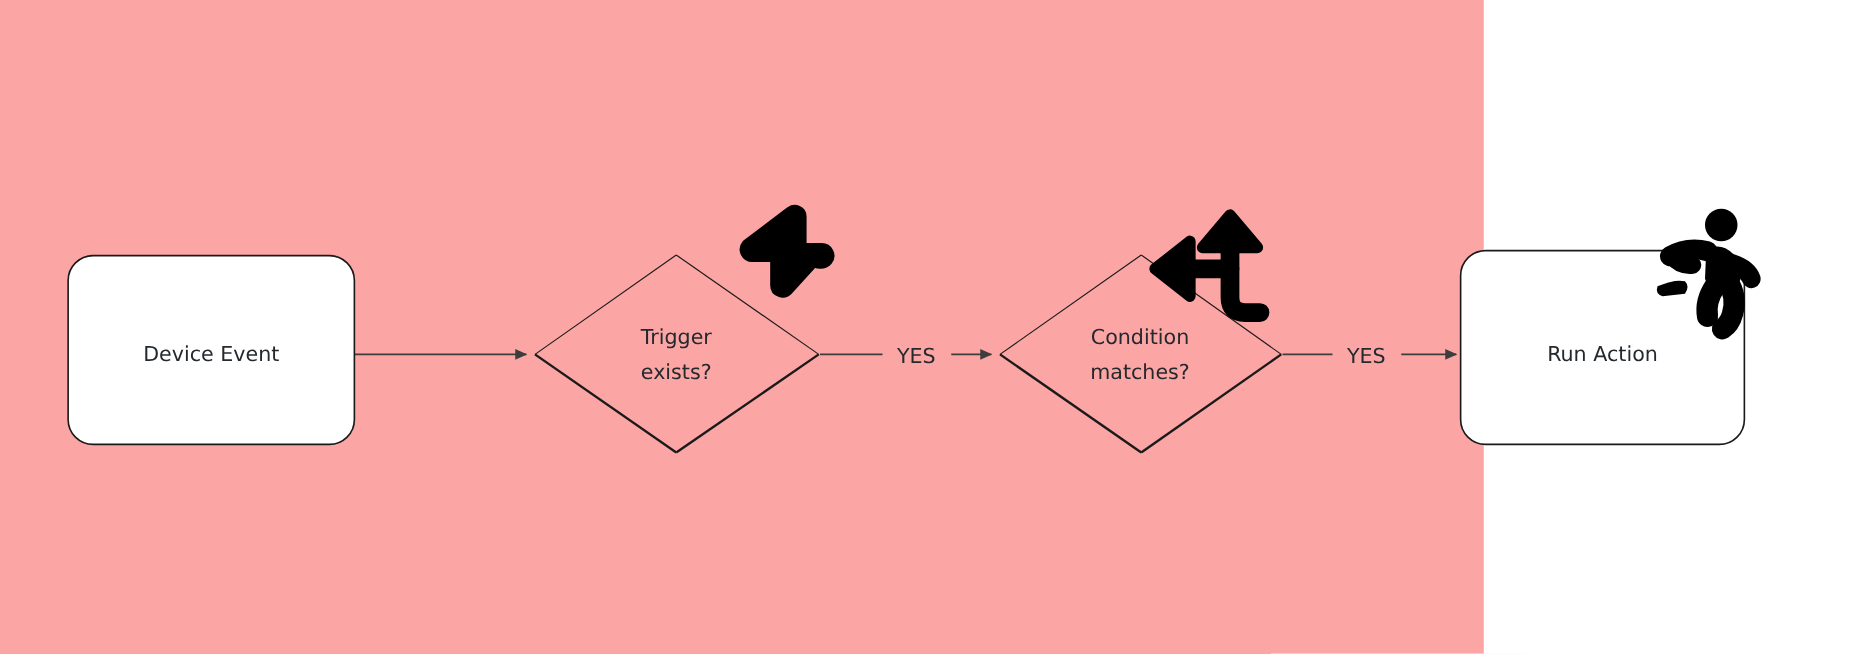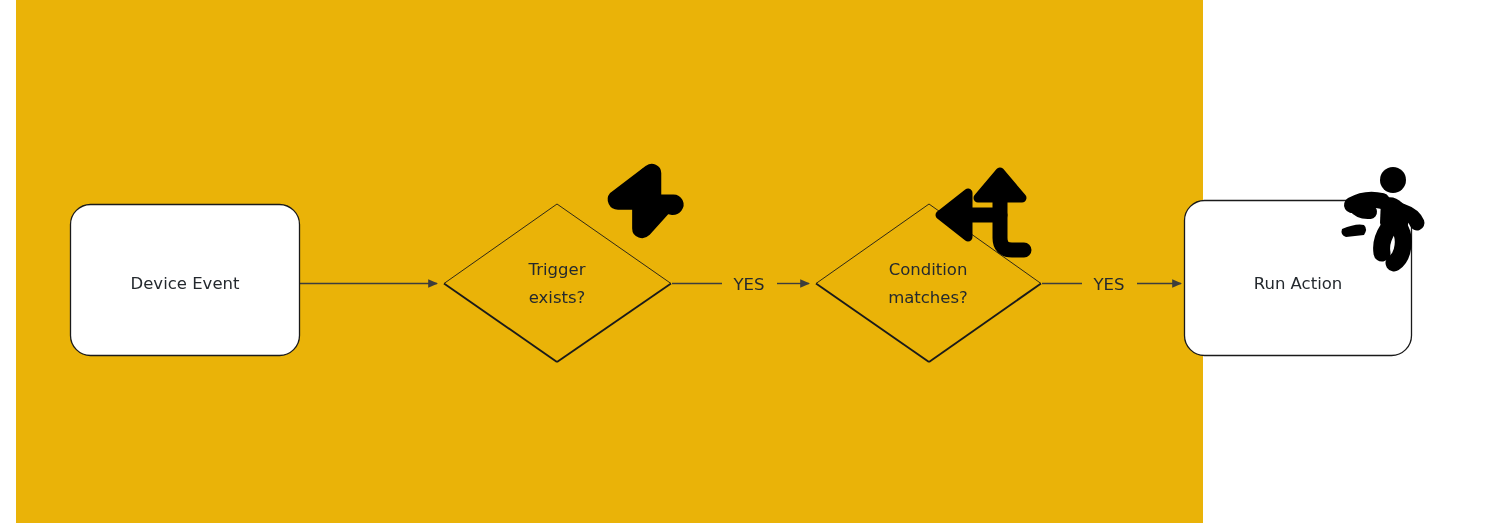--- a/index.html
+++ b/index.html
@@ -10,22 +10,21 @@
   body {
     width: 1485px;
     height: 523px;
     font-family: "DejaVu Sans", "Liberation Sans", sans-serif;
     overflow: hidden;
   }
   #canvas {
     position: relative;
     width: 1187px;
     height: 523px;
-    background: #eab308;
-    margin-left: 16px;
+    background: #fca5a5;
   }
   #flow-svg {
     position: absolute;
     top: 0;
     left: 0;
     width: 1485px;
     height: 523px;
   }
   .node-text {
     font-family: "DejaVu Sans", "Liberation Sans", sans-serif;

